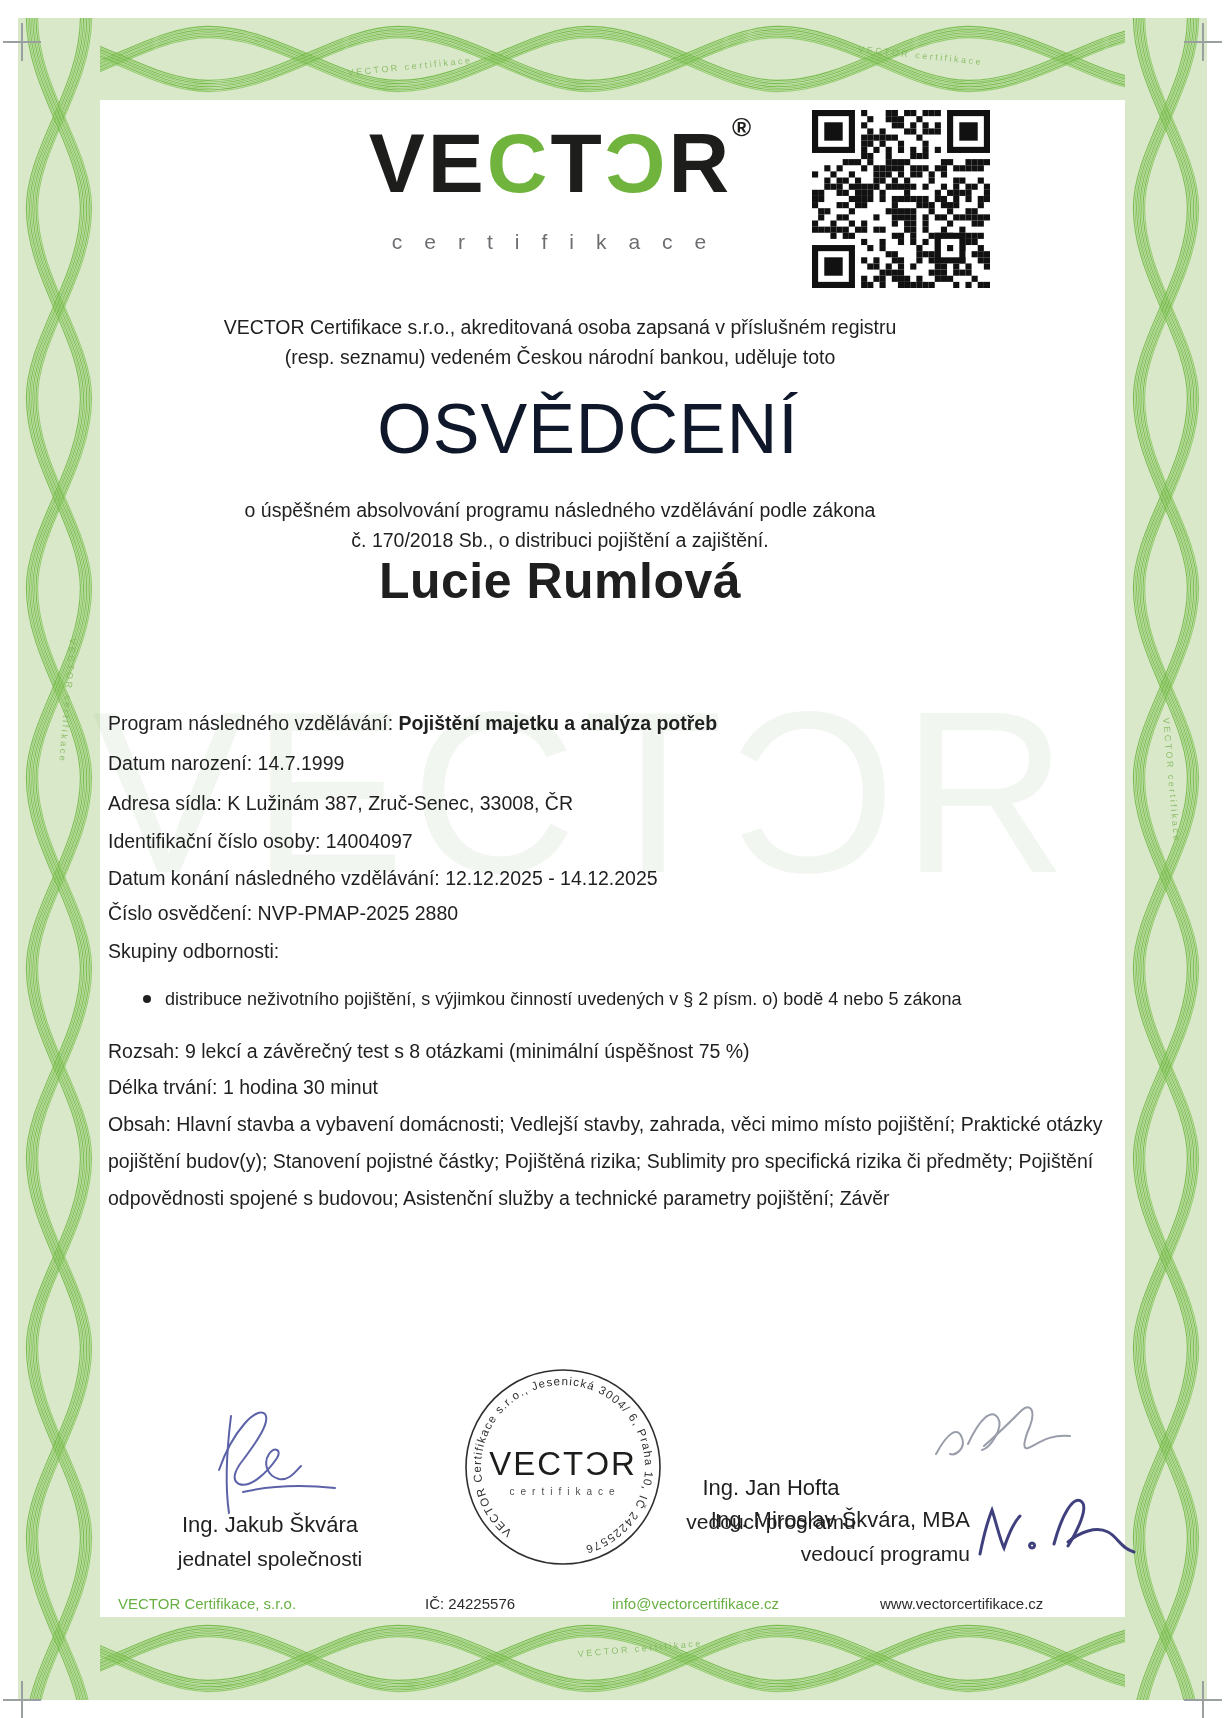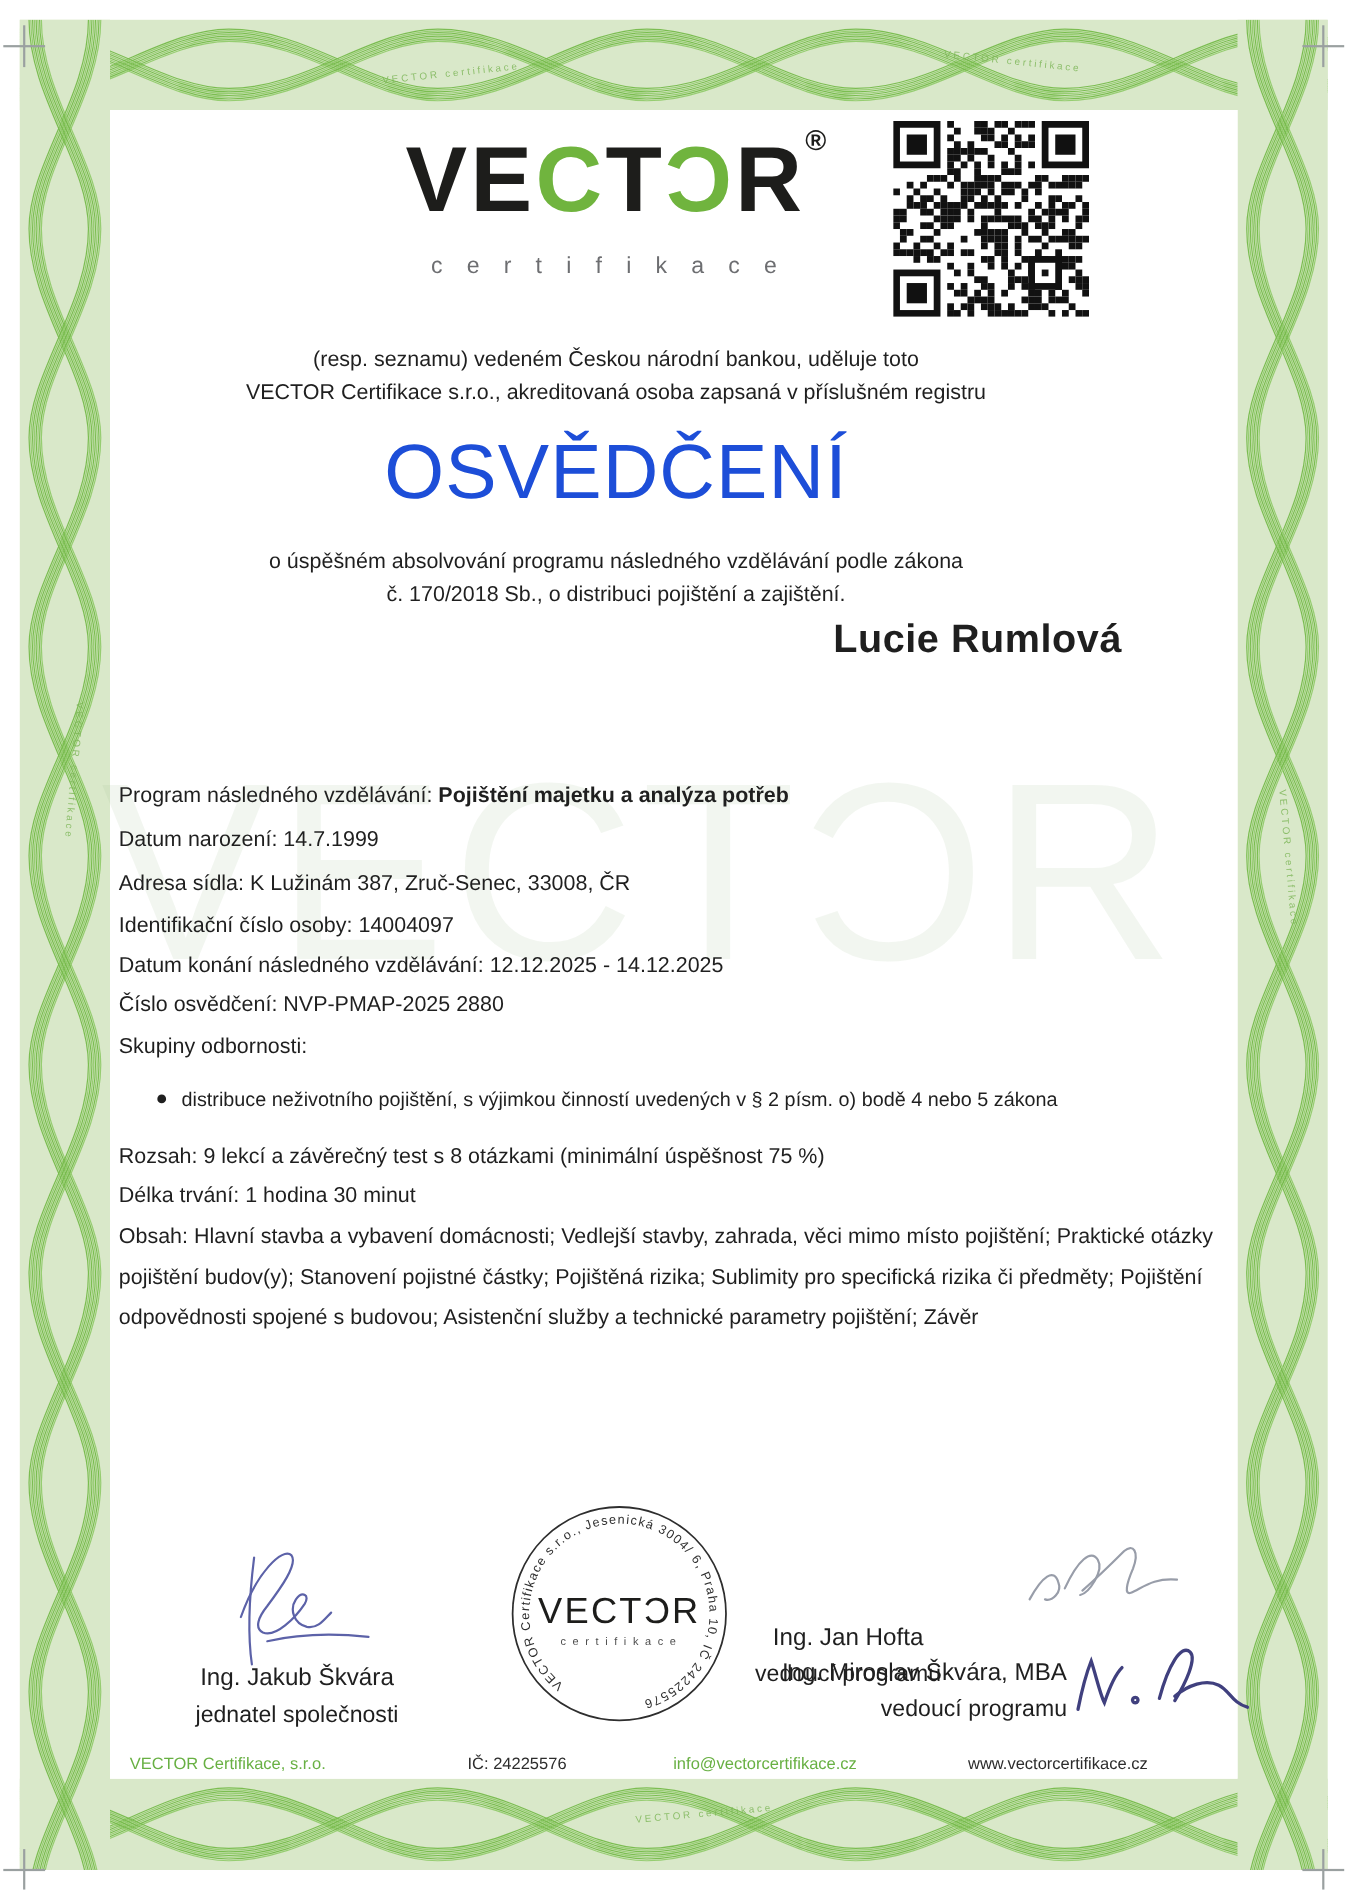--- a/index.html
+++ b/index.html
@@ -18,23 +18,23 @@
              letter-spacing:6px;color:rgba(158,182,136,0.13);white-space:nowrap;z-index:0;}
   .abs{position:absolute;z-index:1;}
   .centercol{left:0;width:920px;text-align:center;}
   .logo{top:14px;font-size:84px;letter-spacing:3px;font-weight:700;white-space:nowrap;line-height:1;}
   .logo .l-dark{color:#1d1d1b;}
   .logo .l-green{color:#70b43e;}
   .logo-reg{font-size:26px;vertical-align:56px;color:#1d1d1b;letter-spacing:0;}
   .logo-sub{top:130px;font-size:21px;color:#6d6e71;letter-spacing:22px;margin-right:-22px;}
   .qr{top:10px;left:712px;width:178px;height:178px;}
   .intro{top:212px;font-size:19.5px;line-height:30px;}
-  .title{top:280px;font-size:70px;line-height:98px;color:#1d4ed8;font-weight:400;letter-spacing:1px;}
+  .title{top:280px;font-size:70px;line-height:98px;color:#0f172a;font-weight:400;letter-spacing:1px;padding-left:28px;}
   .subtitle{top:395px;font-size:19.5px;line-height:30px;}
-  .name{top:450px;font-size:36px;font-weight:700;line-height:62px;letter-spacing:0.5px;text-align:right;}
+  .name{top:450px;font-size:50px;font-weight:700;line-height:62px;letter-spacing:0.5px;}
   .dline{left:8px;width:1005px;font-size:19.5px;line-height:26px;}
   .dline b{font-weight:700;}
   .bullet-row{left:65px;width:965px;font-size:18px;line-height:26px;}
   .bullet-dot{position:absolute;left:-22px;top:9px;width:8px;height:8px;border-radius:50%;background:#1f1f1f;}
   .para{left:8px;width:1005px;font-size:19.5px;line-height:37px;}
   .sigblock{font-size:22px;line-height:34px;}
   .sig-left{left:45px;top:1408px;width:250px;text-align:center;}
   .sig-r1{left:540px;top:1371px;width:262px;text-align:center;}
   .sig-r2{left:520px;top:1403px;width:350px;text-align:right;}
   .sigrole{font-size:21px;}
@@ -480,22 +480,22 @@
         <rect x="144" y="12" width="18" height="18" fill="#111"></rect>
         <rect x="0" y="132" width="42" height="42" fill="#111"></rect>
         <rect x="6" y="138" width="30" height="30" fill="#fff"></rect>
         <rect x="12" y="144" width="18" height="18" fill="#111"></rect>
         <rect x="120" y="120" width="30" height="30" fill="#111"></rect>
         <rect x="126" y="126" width="18" height="18" fill="#fff"></rect>
         <rect x="132" y="132" width="6" height="6" fill="#111"></rect>
       </svg>
 
     <div class="abs centercol intro">
+      <div>VECTOR Certifikace s.r.o., akreditovaná osoba zapsaná v příslušném registru</div>
       <div>(resp. seznamu) vedeném Českou národní bankou, uděluje toto</div>
-      <div>VECTOR Certifikace s.r.o., akreditovaná osoba zapsaná v příslušném registru</div>
     </div>
 
     <div class="abs centercol title">OSVĚDČENÍ</div>
 
     <div class="abs centercol subtitle">
       <div>o úspěšném absolvování programu následného vzdělávání podle zákona</div>
       <div>č. 170/2018 Sb., o distribuci pojištění a zajištění.</div>
     </div>
 
     <div class="abs centercol name">Lucie Rumlová</div>

